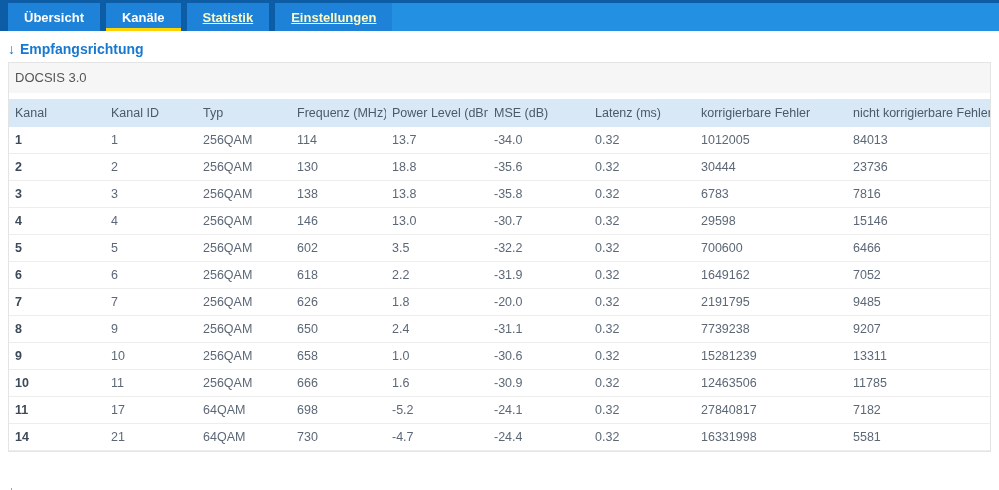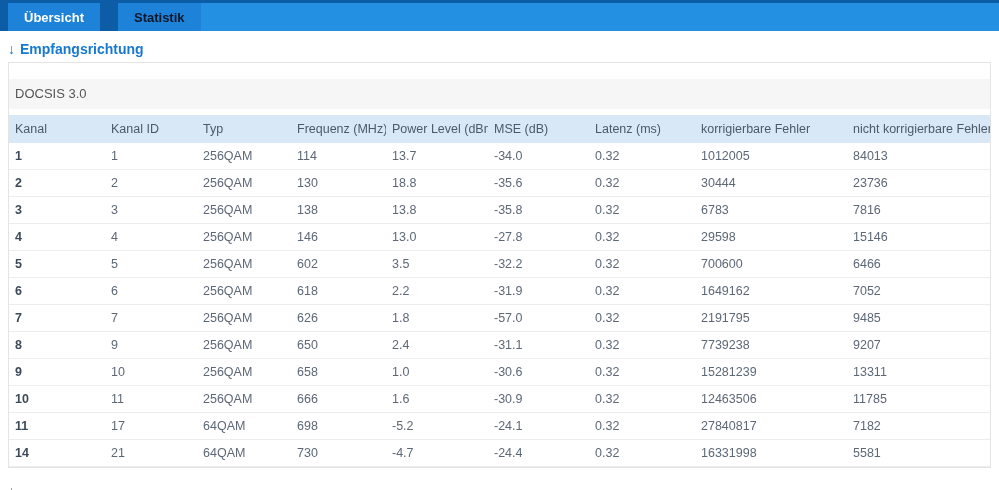--- a/index.html
+++ b/index.html
@@ -16,36 +16,36 @@
     height:31px;
     background:#2490e2;
     border-top:3px solid #0c5da5;
     display:flex;
     align-items:stretch;
   }
   .tabstrip {
     display:flex;
     background:#0c5da5;
     padding-left:8px;
-    gap:18px;
+    gap:6px;
   }
   .tab {
     background:#1e82d8;
     color:#ffffff;
     font-size:13px;
     font-weight:700;
     padding:0 16px;
     display:flex;
     align-items:center;
     height:28px;
     cursor:pointer;
     white-space:nowrap;
   }
   .tab.active { box-shadow:inset 0 -3px 0 #ffd400; }
-  .tab.muted  { color:#0f172a; }
+  .tab.muted  { color:#fef9c3;text-decoration:underline; }
 
   
   .dir-link {
     display:inline-flex;
     align-items:center;
     gap:5px;
     margin:10px 0 0 8px;
     color:#1779d0;
     font-size:14px;
     font-weight:700;
@@ -62,21 +62,20 @@
     border:1px solid #e4e4e4;
     background:#ffffff;
   }
   .panel-header {
     background:#f6f6f6;
     height:30px;
     line-height:30px;
     padding-left:6px;
     color:#555555;
     font-size:13px;
-    margin-top:16px;
   }
   .panel-spacer { height:6px; background:#ffffff; }
 
   
   table {
     width:100%;
     border-collapse:collapse;
     table-layout:fixed;
     font-size:12.5px;
   }
@@ -114,21 +113,23 @@
 </style>
 </head>
 <body>
 
 
 
 
 <div class="topbar">
   <div class="tabstrip">
     <div class="tab">Übersicht</div>
+    <div class="tab active">Kanäle</div>
     <div class="tab muted">Statistik</div>
+    <div class="tab muted">Einstellungen</div>
   </div>
 </div>
 
 
 <a class="dir-link">
   <span>↓</span>
   <span>Empfangsrichtung</span>
 </a>
 
 
@@ -193,21 +194,21 @@
           <td>0.32</td>
           <td>6783</td>
           <td>7816</td>
         </tr>
         <tr>
           <td>4</td>
           <td>4</td>
           <td>256QAM</td>
           <td>146</td>
           <td>13.0</td>
-          <td>-27.8</td>
+          <td>-30.7</td>
           <td>0.32</td>
           <td>29598</td>
           <td>15146</td>
         </tr>
         <tr>
           <td>5</td>
           <td>5</td>
           <td>256QAM</td>
           <td>602</td>
           <td>3.5</td>
@@ -226,21 +227,21 @@
           <td>0.32</td>
           <td>1649162</td>
           <td>7052</td>
         </tr>
         <tr>
           <td>7</td>
           <td>7</td>
           <td>256QAM</td>
           <td>626</td>
           <td>1.8</td>
-          <td>-57.0</td>
+          <td>-20.0</td>
           <td>0.32</td>
           <td>2191795</td>
           <td>9485</td>
         </tr>
         <tr>
           <td>8</td>
           <td>9</td>
           <td>256QAM</td>
           <td>650</td>
           <td>2.4</td>

